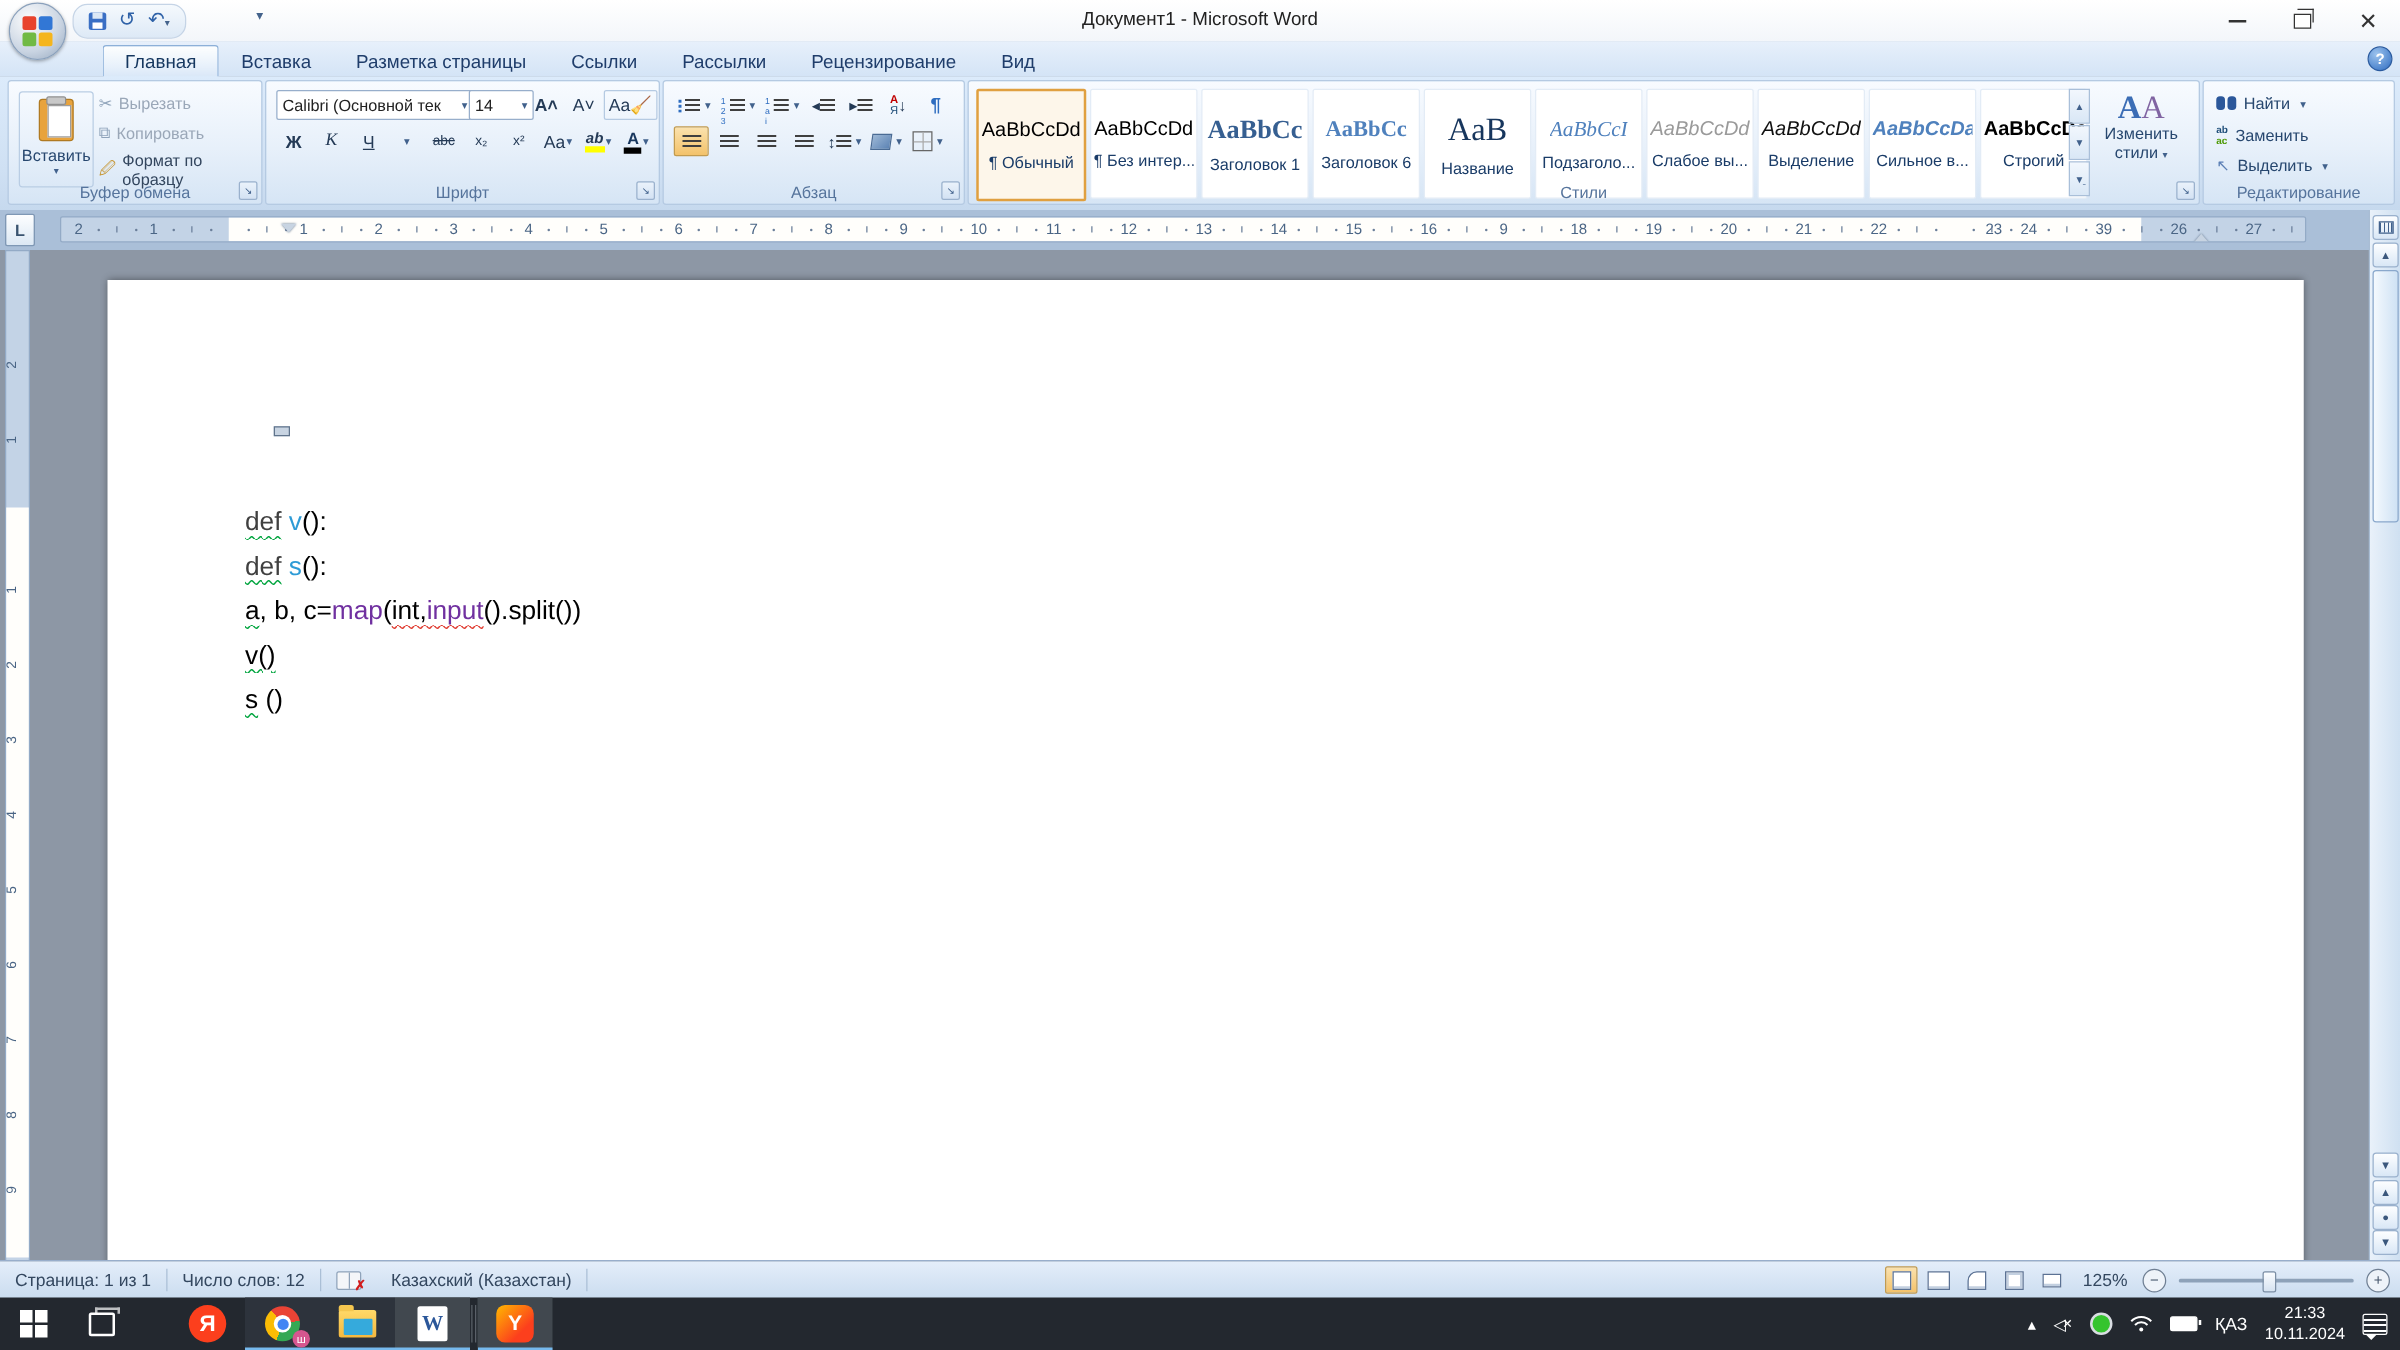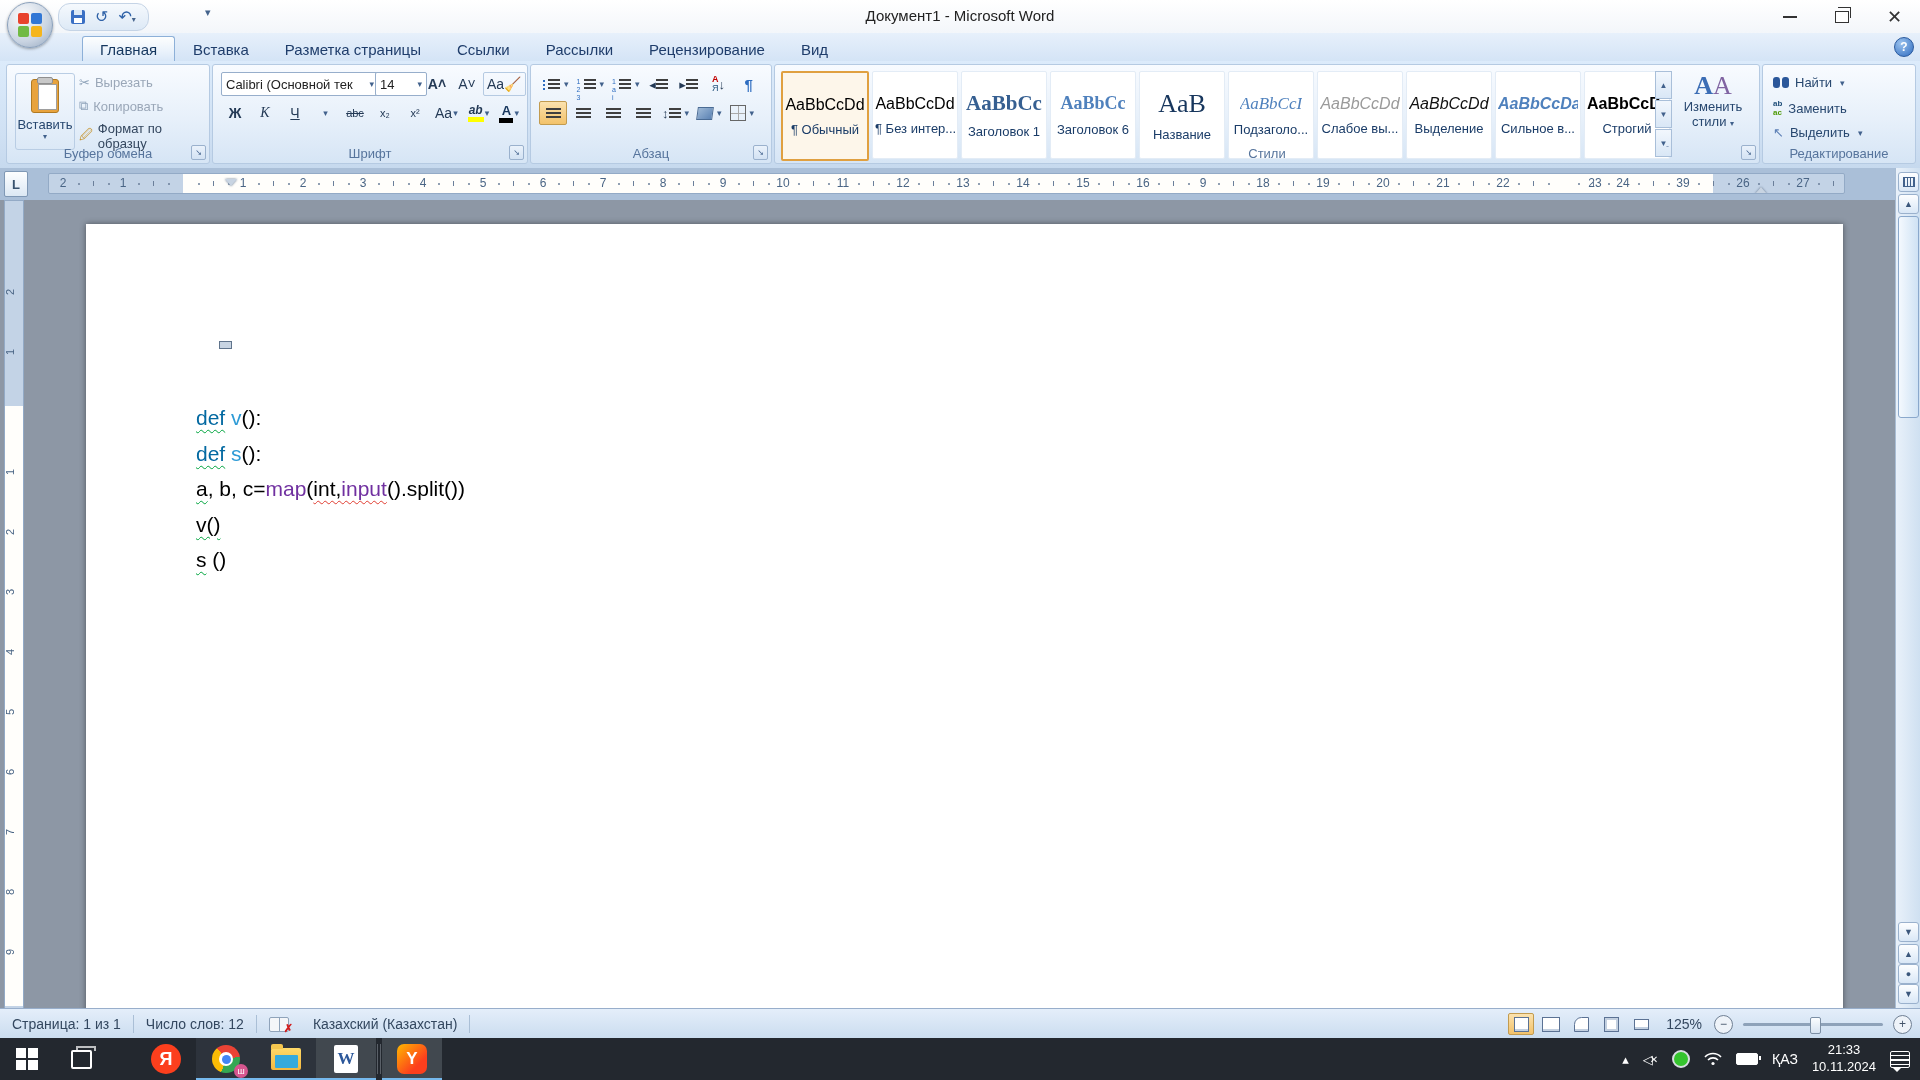--- a/index.html
+++ b/index.html
@@ -150,21 +150,21 @@
 
   
   .docarea{position:absolute;left:0;top:200px;width:100%;height:808px;background:#8d97a5;overflow:hidden;}
   .vruler{position:absolute;left:4px;top:0;width:18px;height:100%;background:#c3d3e6;border:1px solid #93aac6;}
   .vruler .white{position:absolute;left:0;top:205px;width:100%;height:600px;background:#fffefb;}
   .vruler .num{position:absolute;left:2px;font-size:11px;color:#4a6585;transform:rotate(-90deg);}
   .page{position:absolute;left:86px;top:24px;width:1757px;height:790px;background:#fff;
         box-shadow:0 0 6px rgba(0,0,0,.45);}
   .codebody{position:absolute;left:110px;top:176px;font-size:21px;color:#000;line-height:35.5px;}
   .codeline{white-space:pre;}
-  .c-kw{color:#0369a1;} .c-fn{color:#2e9bd6;} .c-bi{color:#7030a0;}
+  .c-kw{color:#404040;} .c-fn{color:#2e9bd6;} .c-bi{color:#7030a0;}
   .sq-green{text-decoration-line:underline;text-decoration-style:wavy;text-decoration-color:#00a43d;
             text-decoration-thickness:1px;text-underline-offset:4px;}
   .sq-red{text-decoration-line:underline;text-decoration-style:wavy;text-decoration-color:#e03c31;
           text-decoration-thickness:1px;text-underline-offset:4px;}
 
   
   .vscroll{position:absolute;right:0;top:168px;width:24px;height:840px;
            background:linear-gradient(to right,#e9f1fa,#cfe0f1);border-left:1px solid #a9bdd4;}
   .sc-btn{position:absolute;left:2px;width:19px;height:18px;border:1px solid #9ab1cd;border-radius:3px;
           background:linear-gradient(#fdfeff,#d9e7f6);color:#3b577c;font-size:9px;

